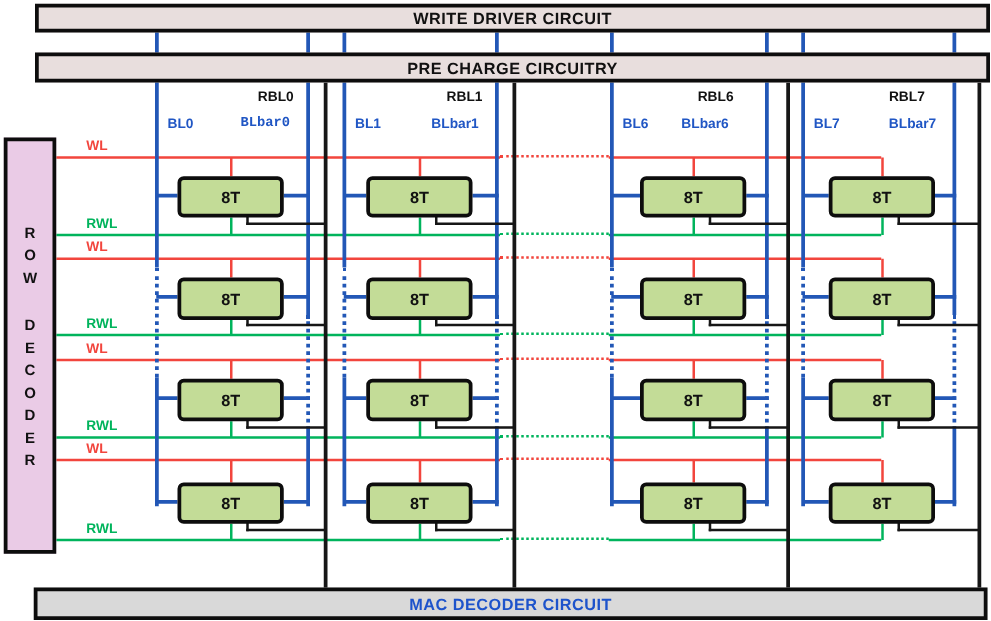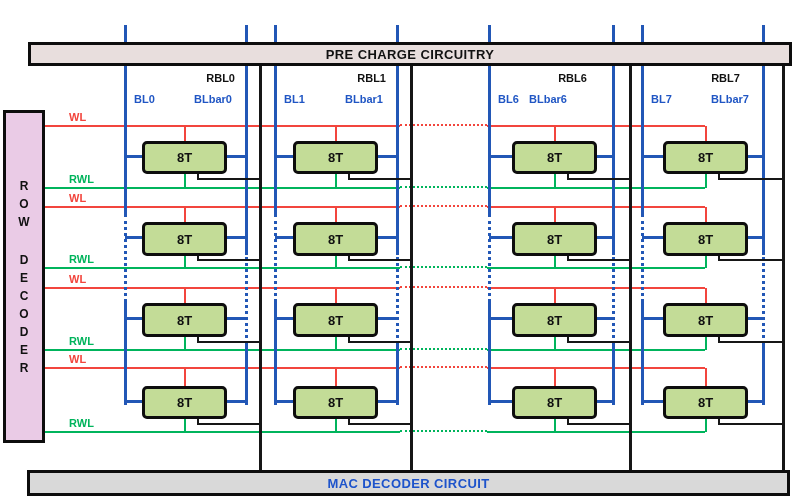--- a/index.html
+++ b/index.html
@@ -19,20 +19,23 @@
   .seg{position:absolute;z-index:1;}
   .lab{position:absolute;z-index:4;font-weight:bold;font-size:11px;line-height:12px;white-space:nowrap;}
   .cell{position:absolute;z-index:3;border:3px solid #0d0d0d;border-radius:5px;box-sizing:border-box;
         display:flex;align-items:center;justify-content:center;}
   .cell span{font-weight:bold;font-size:13px;color:#111;}
 </style>
 </head>
 <body>
 
 <div id="stage">
+  <div class="banner" id="write-driver" style="background: rgb(232, 222, 221);">
+    <span>WRITE DRIVER CIRCUIT</span>
+  </div>
   <div class="banner" id="pre-charge" style="background: rgb(232, 222, 221);">
     <span>PRE CHARGE CIRCUITRY</span>
   </div>
   <div class="banner" id="mac-decoder" style="background: rgb(217, 217, 217);">
     <span id="mac-label" style="color: rgb(29, 83, 203);">MAC DECODER CIRCUIT</span>
   </div>
   <div id="row-decoder" style="background: rgb(234, 203, 230);">
       <div class="ltr">R</div>
       <div class="ltr">O</div>
       <div class="ltr">W</div>
@@ -80,41 +83,41 @@
       <div class="lab" style="left: 69px; top: 417px; color: rgb(0, 180, 92);">RWL</div>
       <div class="seg" style="left: 124px; top: 25px; width: 3px; height: 189px; background: rgb(34, 87, 182);"></div>
       <div class="seg" style="left: 124px; top: 214px; width: 0px; height: 88px; border-left: 3px dotted rgb(34, 87, 182);"></div>
       <div class="seg" style="left: 124px; top: 302px; width: 3px; height: 103px; background: rgb(34, 87, 182);"></div>
       <div class="seg" style="left: 245px; top: 25px; width: 3px; height: 227px; background: rgb(34, 87, 182);"></div>
       <div class="seg" style="left: 245px; top: 252px; width: 0px; height: 92px; border-left: 3px dotted rgb(34, 87, 182);"></div>
       <div class="seg" style="left: 245px; top: 344px; width: 3px; height: 61px; background: rgb(34, 87, 182);"></div>
       <div class="seg" style="left: 259px; top: 66px; width: 3px; height: 405px; background: rgb(22, 22, 22);"></div>
       <div class="lab" style="left: 170px; top: 72px; width: 65px; text-align: right; color: rgb(17, 17, 17);">RBL0</div>
       <div class="lab" style="left: 134px; top: 93px; color: rgb(32, 86, 196);">BL0</div>
-      <div class="lab" style="left: 162px; top: 93px; width: 70px; text-align: right; color: rgb(32, 86, 196);">BLbar0</div>
+      <div class="lab" style="left: 162px; top: 93px; width: 70px; text-align: right; color: rgb(32, 86, 196); font-family: Liberation Mono, monospace;">BLbar0</div>
       <div class="seg" style="left: 274px; top: 25px; width: 3px; height: 189px; background: rgb(34, 87, 182);"></div>
       <div class="seg" style="left: 274px; top: 214px; width: 0px; height: 88px; border-left: 3px dotted rgb(34, 87, 182);"></div>
       <div class="seg" style="left: 274px; top: 302px; width: 3px; height: 103px; background: rgb(34, 87, 182);"></div>
       <div class="seg" style="left: 396px; top: 25px; width: 3px; height: 227px; background: rgb(34, 87, 182);"></div>
       <div class="seg" style="left: 396px; top: 252px; width: 0px; height: 92px; border-left: 3px dotted rgb(34, 87, 182);"></div>
       <div class="seg" style="left: 396px; top: 344px; width: 3px; height: 61px; background: rgb(34, 87, 182);"></div>
       <div class="seg" style="left: 410px; top: 66px; width: 3px; height: 405px; background: rgb(22, 22, 22);"></div>
       <div class="lab" style="left: 321px; top: 72px; width: 65px; text-align: right; color: rgb(17, 17, 17);">RBL1</div>
       <div class="lab" style="left: 284px; top: 93px; color: rgb(32, 86, 196);">BL1</div>
       <div class="lab" style="left: 313px; top: 93px; width: 70px; text-align: right; color: rgb(32, 86, 196);">BLbar1</div>
       <div class="seg" style="left: 488px; top: 25px; width: 3px; height: 189px; background: rgb(34, 87, 182);"></div>
       <div class="seg" style="left: 488px; top: 214px; width: 0px; height: 88px; border-left: 3px dotted rgb(34, 87, 182);"></div>
       <div class="seg" style="left: 488px; top: 302px; width: 3px; height: 103px; background: rgb(34, 87, 182);"></div>
       <div class="seg" style="left: 612px; top: 25px; width: 3px; height: 227px; background: rgb(34, 87, 182);"></div>
       <div class="seg" style="left: 612px; top: 252px; width: 0px; height: 92px; border-left: 3px dotted rgb(34, 87, 182);"></div>
       <div class="seg" style="left: 612px; top: 344px; width: 3px; height: 61px; background: rgb(34, 87, 182);"></div>
       <div class="seg" style="left: 629px; top: 66px; width: 3px; height: 405px; background: rgb(22, 22, 22);"></div>
       <div class="lab" style="left: 540px; top: 72px; width: 65px; text-align: center; color: rgb(17, 17, 17);">RBL6</div>
       <div class="lab" style="left: 498px; top: 93px; color: rgb(32, 86, 196);">BL6</div>
-      <div class="lab" style="left: 529px; top: 93px; width: 70px; text-align: left; color: rgb(32, 86, 196);">BLbar6</div>
+      <div class="lab" style="left: 529px; top: 93px; width: 70px; text-align: center; color: rgb(32, 86, 196);">BLbar6</div>
       <div class="seg" style="left: 641px; top: 25px; width: 3px; height: 189px; background: rgb(34, 87, 182);"></div>
       <div class="seg" style="left: 641px; top: 214px; width: 0px; height: 88px; border-left: 3px dotted rgb(34, 87, 182);"></div>
       <div class="seg" style="left: 641px; top: 302px; width: 3px; height: 103px; background: rgb(34, 87, 182);"></div>
       <div class="seg" style="left: 762px; top: 25px; width: 3px; height: 227px; background: rgb(34, 87, 182);"></div>
       <div class="seg" style="left: 762px; top: 252px; width: 0px; height: 92px; border-left: 3px dotted rgb(34, 87, 182);"></div>
       <div class="seg" style="left: 762px; top: 344px; width: 3px; height: 61px; background: rgb(34, 87, 182);"></div>
       <div class="seg" style="left: 782px; top: 66px; width: 3px; height: 405px; background: rgb(22, 22, 22);"></div>
       <div class="lab" style="left: 693px; top: 72px; width: 65px; text-align: center; color: rgb(17, 17, 17);">RBL7</div>
       <div class="lab" style="left: 651px; top: 93px; color: rgb(32, 86, 196);">BL7</div>
       <div class="lab" style="left: 679px; top: 93px; width: 70px; text-align: right; color: rgb(32, 86, 196);">BLbar7</div>

